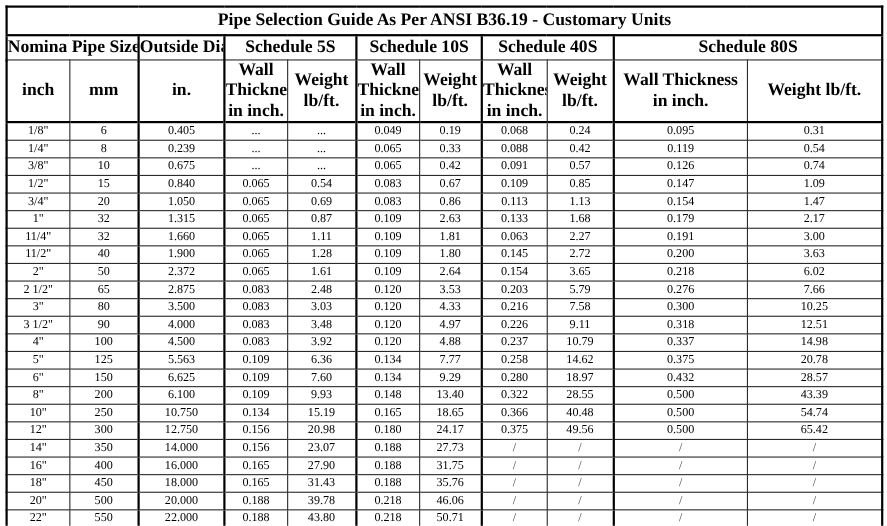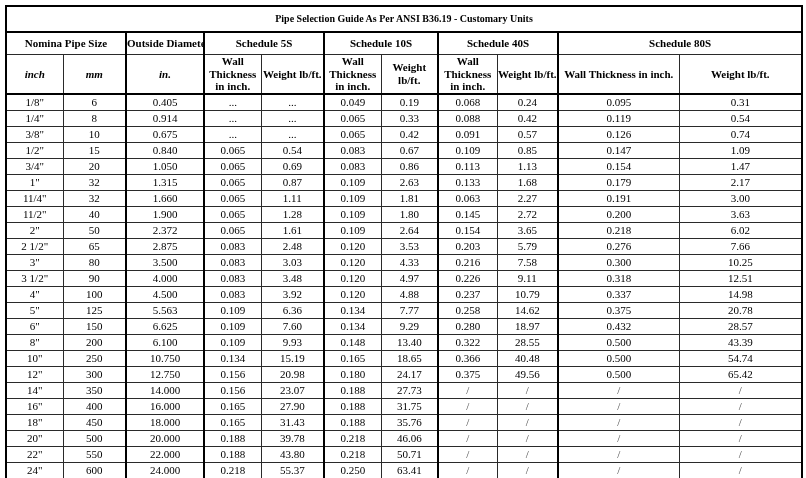--- a/index.html
+++ b/index.html
@@ -1,24 +1,24 @@
 <!DOCTYPE html>
 <html><head>
 <meta charset="utf-8">
 <style>
   html,body{margin:0;padding:0;background:#fff;}
   body{width:806px;height:478px;font-family:"Liberation Serif",serif;color:#000;}
   .page{padding:5px 5px 0 5px;}
   table{border-collapse:collapse;table-layout:fixed;width:796px;border:2px solid #000;}
   th,td{border:1px solid #2a2a2a;text-align:center;vertical-align:middle;padding:0;overflow:hidden;white-space:nowrap;}
-  .title-row th{height:24px;font-size:10px;font-weight:bold;border-bottom:2px solid #000;white-space:normal;}
-  thead th{font-weight:bold;font-size:11px;line-height:1.15;}
+  .title-row th{height:24px;font-size:16px;font-weight:bold;border-bottom:2px solid #000;white-space:normal;}
+  thead th{font-weight:bold;font-size:16px;line-height:1.15;}
   .hdr-a th{height:21px;}
   .hdr-b th{white-space:normal;}
-  .hdr-c th{height:29px;font-style:italic;}
+  .hdr-c th{height:29px;}
   tbody td{height:15px;font-size:11px;line-height:15px;}
   tbody tr:first-child td{border-top:2px solid #000;}
   
   tbody td:nth-child(3),
   tbody td:nth-child(4),
   tbody td:nth-child(6),
   tbody td:nth-child(8),
   tbody td:nth-child(10),
   th.gsep{border-left:2px solid #000;}
   .slash{color:#444;}
@@ -79,21 +79,21 @@
           <td>0.049</td>
           <td>0.19</td>
           <td>0.068</td>
           <td>0.24</td>
           <td>0.095</td>
           <td>0.31</td>
         </tr>
         <tr>
           <td>1/4"</td>
           <td>8</td>
-          <td>0.914</td>
+          <td>0.239</td>
           <td>...</td>
           <td>...</td>
           <td>0.065</td>
           <td>0.33</td>
           <td>0.088</td>
           <td>0.42</td>
           <td>0.119</td>
           <td>0.54</td>
         </tr>
         <tr>

